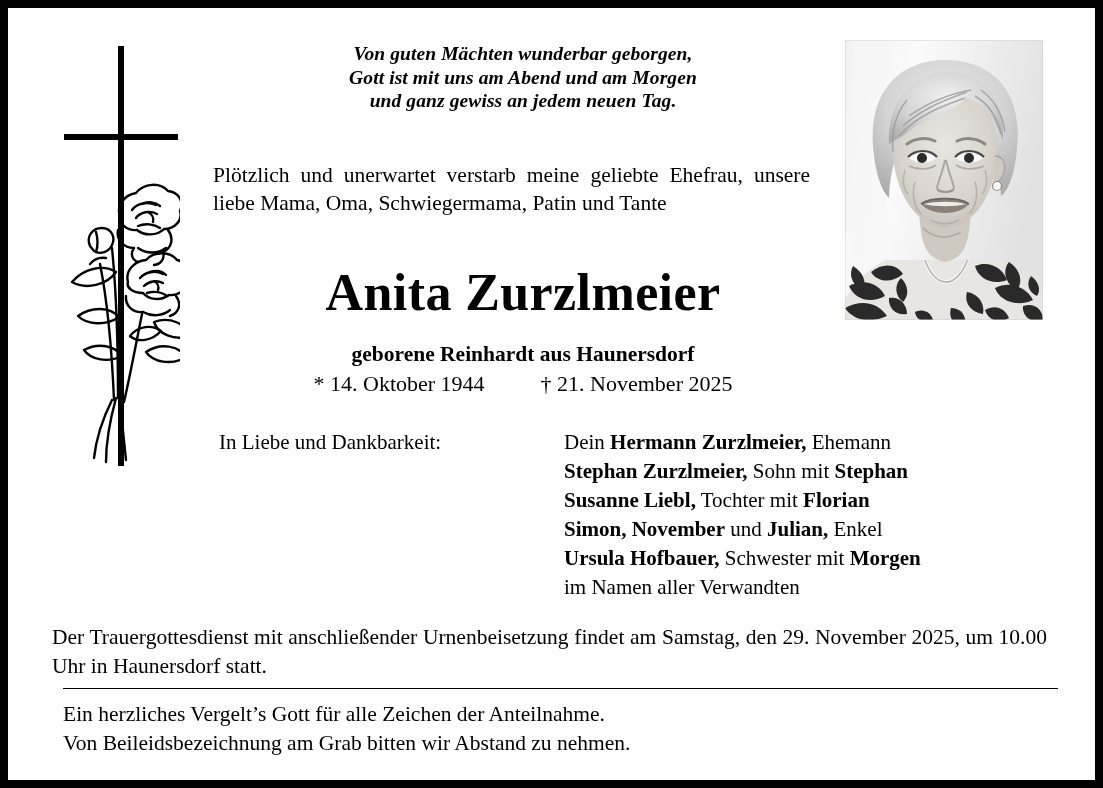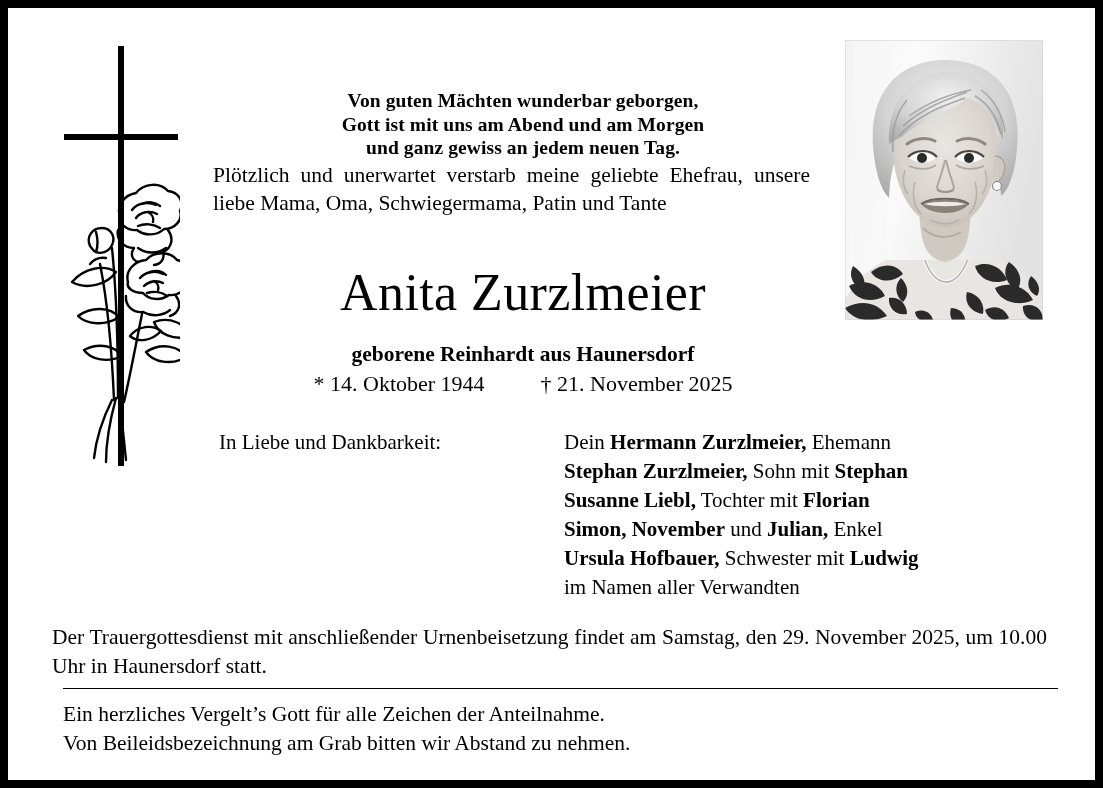--- a/index.html
+++ b/index.html
@@ -50,46 +50,46 @@
   }
   .portrait svg { display: block; }
 
   
   .poem {
     position: absolute;
     left: 205px;
     top: 34px;
     width: 620px;
     text-align: center;
+    font-style: italic;
     font-weight: bold;
     font-size: 19.5px;
     line-height: 23.5px;
     letter-spacing: 0.1px;
-    margin-top: 47px;
   }
   .poem div { white-space: nowrap; }
 
   .intro {
     position: absolute;
     left: 205px;
     top: 153px;
     width: 597px;
     text-align: justify;
     text-align-last: left;
     font-size: 21.5px;
     line-height: 28px;
   }
 
   .name {
     position: absolute;
     left: 205px;
     top: 256px;
     width: 620px;
     text-align: center;
-    font-weight: normal;
+    font-weight: bold;
     font-size: 52px;
     line-height: 58px;
     letter-spacing: 0.4px;
   }
 
   .maiden {
     position: absolute;
     left: 205px;
     top: 325px;
     width: 620px;
@@ -342,21 +342,21 @@
     <div class="dates">
       <span class="birth">* 14. Oktober 1944</span><span class="death">† 21. November 2025</span>
     </div>
 
     <div class="thanks-block">
       <span class="thanks-label">In Liebe und Dankbarkeit:</span><span class="thanks-names">
         <div><span>Dein </span><b>Hermann Zurzlmeier,</b><span> Ehemann</span><b></b><span></span></div>
         <div><span></span><b>Stephan Zurzlmeier,</b><span> Sohn mit </span><b>Stephan</b><span></span></div>
         <div><span></span><b>Susanne Liebl,</b><span> Tochter mit </span><b>Florian</b><span></span></div>
         <div><span></span><b>Simon, November</b><span> und </span><b>Julian,</b><span> Enkel</span></div>
-        <div><span></span><b>Ursula Hofbauer,</b><span> Schwester mit </span><b>Ludwig</b><span></span></div>
+        <div><span></span><b>Ursula Hofbauer,</b><span> Schwester mit </span><b>Morgen</b><span></span></div>
         <div><span>im Namen aller Verwandten</span><b></b><span></span><b></b><span></span></div>
       </span>
     </div>
 
     <div class="service">Der Trauergottesdienst mit anschließender Urnenbeisetzung findet am Samstag, den 29. November 2025, um 10.00 Uhr in Haunersdorf statt.</div>
 
     <div class="rule"></div>
 
     <div class="closing">
       <div>Ein herzliches Vergelt’s Gott für alle Zeichen der Anteilnahme.</div>

